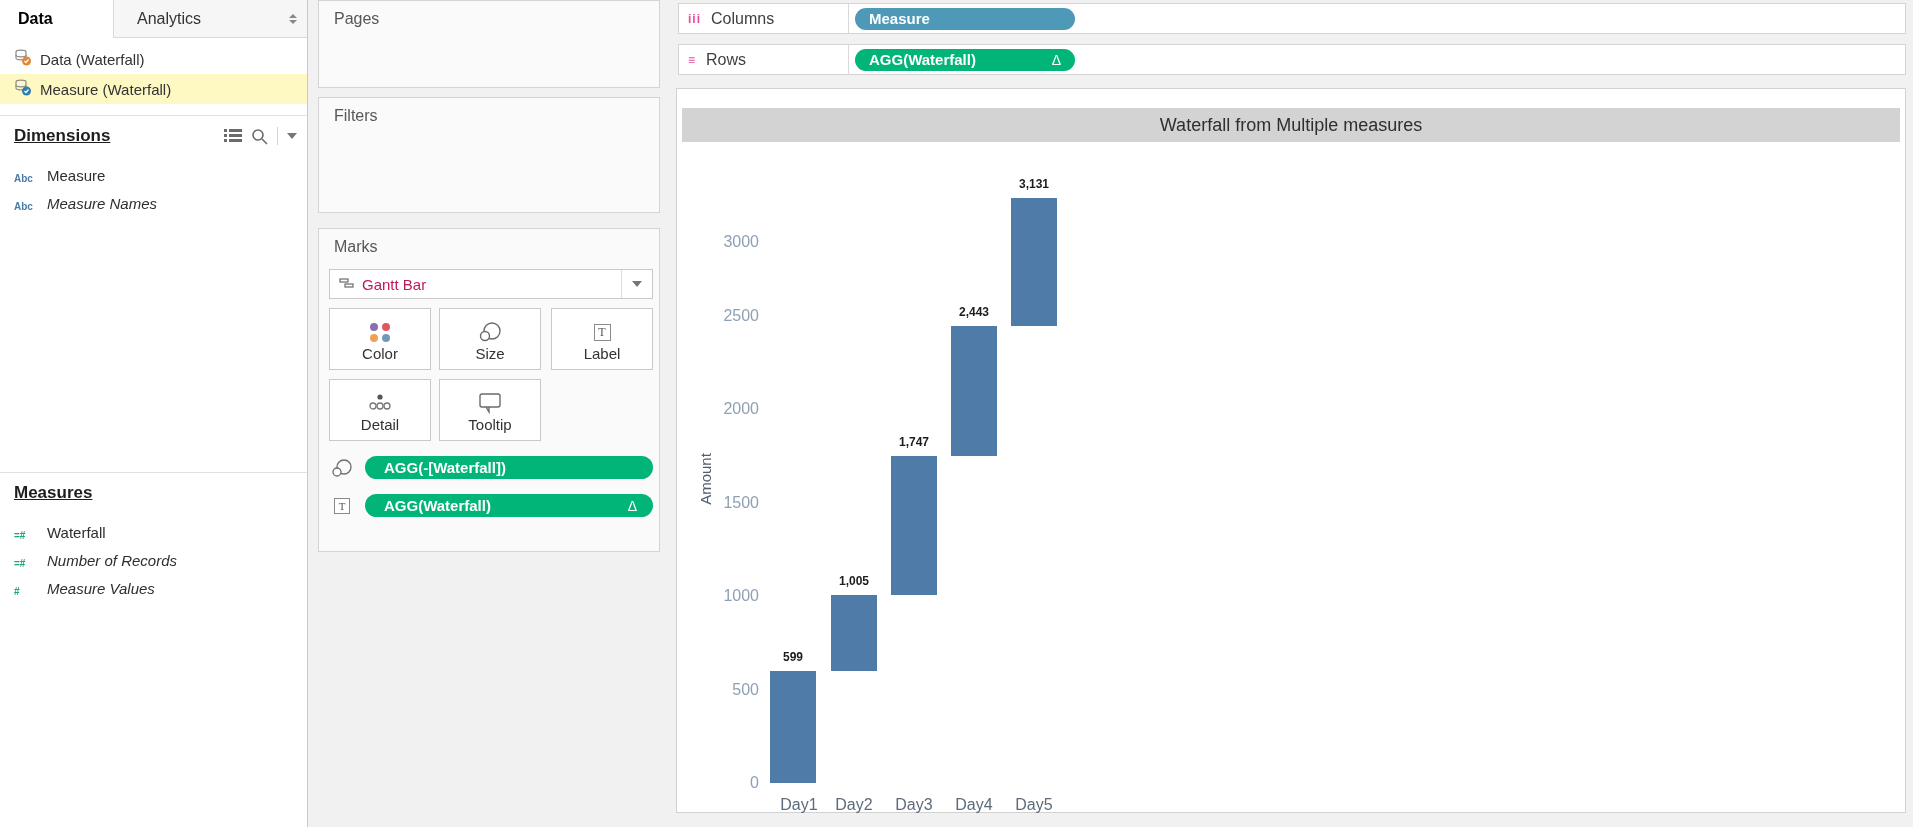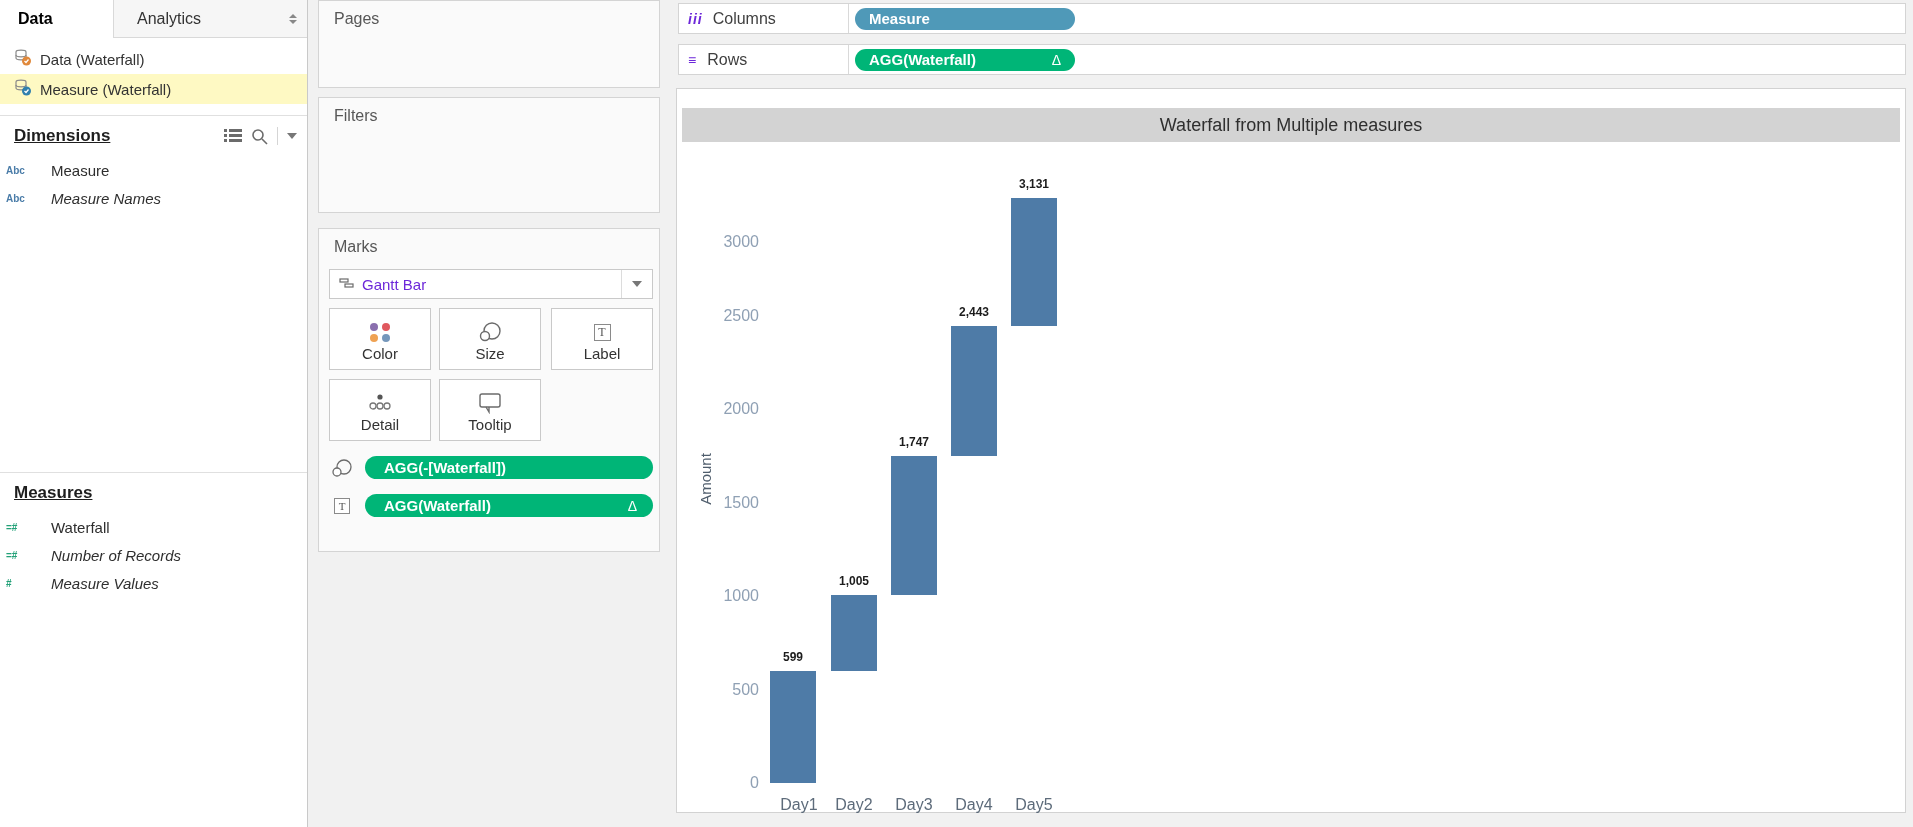--- a/index.html
+++ b/index.html
@@ -26,36 +26,36 @@
   .ds-item.selected { background:#fef9c3;align-items:center; }
   .panel-divider { position:absolute; left:0; width:100%; height:1px; background:#e0e0e0; }
 
   .section-header { position:absolute; left:0; width:100%; height:28px; display:flex;
                     align-items:center; padding:0 10px 0 14px; }
   .section-header .hdr { font-size:17px; font-weight:bold; color:#1e1e1e; flex:1;text-decoration:underline; }
   .hdr-icons { display:flex; align-items:center; gap:9px; }
   .vsep { width:1px; height:18px; background:#d5d5d5; }
   .caret { width:0; height:0; border-left:5px solid transparent; border-right:5px solid transparent;
            border-top:6px solid #777; }
-  .field-item { height:28px; display:flex; align-items:center; padding-left:6px; gap:21px; font-size:15px; color:#2e2e2e; }
+  .field-item { height:28px; display:flex; align-items:flex-end; padding-left:14px; gap:9px; font-size:15px; color:#2e2e2e; }
   .field-item .ficon { width:24px; font-size:10px; font-weight:bold; letter-spacing:0; }
   .abc-icon { color:#4a7ca8; }
   .num-icon { color:#23a178; font-size:12px; }
   .italic { font-style:italic; }
 
   
   .card { position:absolute; background:#fafafa; border:1px solid #d4d4d4; }
   .card-title { position:absolute; left:15px; top:9px; font-size:16px; color:#575757; }
   .pages-card  { left:318px; top:0;    width:342px; height:88px; }
   .filters-card{ left:318px; top:97px; width:342px; height:116px; }
   .marks-card  { left:318px; top:228px; width:342px; height:324px; }
 
   .mark-dropdown { position:absolute; left:10px; top:40px; width:324px; height:30px;
                    background:#fff; border:1px solid #c9c9c9; display:flex; align-items:center;
-                   padding-left:9px; gap:7px; font-size:15px; color:#6d28d9; }
+                   padding-left:9px; gap:7px; font-size:15px; color:#be185d; }
   .dd-right { margin-left:auto; display:flex; align-items:center; height:100%; }
   .dd-sep { width:1px; height:100%; background:#dcdcdc; margin-right:10px; }
   .dd-caret { margin-right:10px; }
 
   .mark-btn { position:absolute; width:102px; height:62px; background:#fff; border:1px solid #c9c9c9;
               display:flex; flex-direction:column; align-items:center; justify-content:flex-end;
               padding-bottom:7px; font-size:15px; color:#333; }
   .mark-btn .micon { position:absolute; top:10px; left:0; width:100%; height:26px;
                      display:flex; align-items:center; justify-content:center; }
 
@@ -69,21 +69,21 @@
   .pill .delta { margin-left:auto; font-size:14px; font-weight:normal; }
   .tbox { width:17px; height:17px; border:1px solid #8a8a8a; background:#fff; color:#555;
           font-family:"Liberation Serif", serif; font-size:12px; display:flex; align-items:center; justify-content:center; }
 
   
   .shelf { position:absolute; left:678px; width:1228px; height:31px; background:#fff;
            border:1px solid #d4d4d4; display:flex; align-items:center; }
   .shelf-label-zone { width:170px; height:100%; display:flex; align-items:center; gap:10px;
                       padding-left:9px; border-right:1px solid #d9d9d9; }
   .shelf-label { font-size:16px; color:#3f3f3f; }
-  .shelf-icon { color:#6d28d9; font-size:14px; font-weight:bold; letter-spacing:1px;font-style:italic; }
+  .shelf-icon { color:#ec4899; font-size:12px; font-weight:bold; letter-spacing:1px; }
   .shelf-pill { margin-left:6px; height:22px; width:220px; border-radius:11px; color:#fff;
                 font-weight:bold; font-size:15px; display:flex; align-items:center; padding:0 14px; }
   .shelf-pill .delta { margin-left:auto; font-size:14px; font-weight:normal; }
 
   
   .chart-area { position:absolute; left:676px; top:88px; width:1230px; height:725px;
                 background:#fff; border:1px solid #d2d2d2; }
   .chart-banner { position:absolute; left:5px; top:19px; width:1218px; height:34px; background:#d3d3d3;
                   display:flex; align-items:center; justify-content:center;
                   font-size:18px; color:#2f2f2f; }

